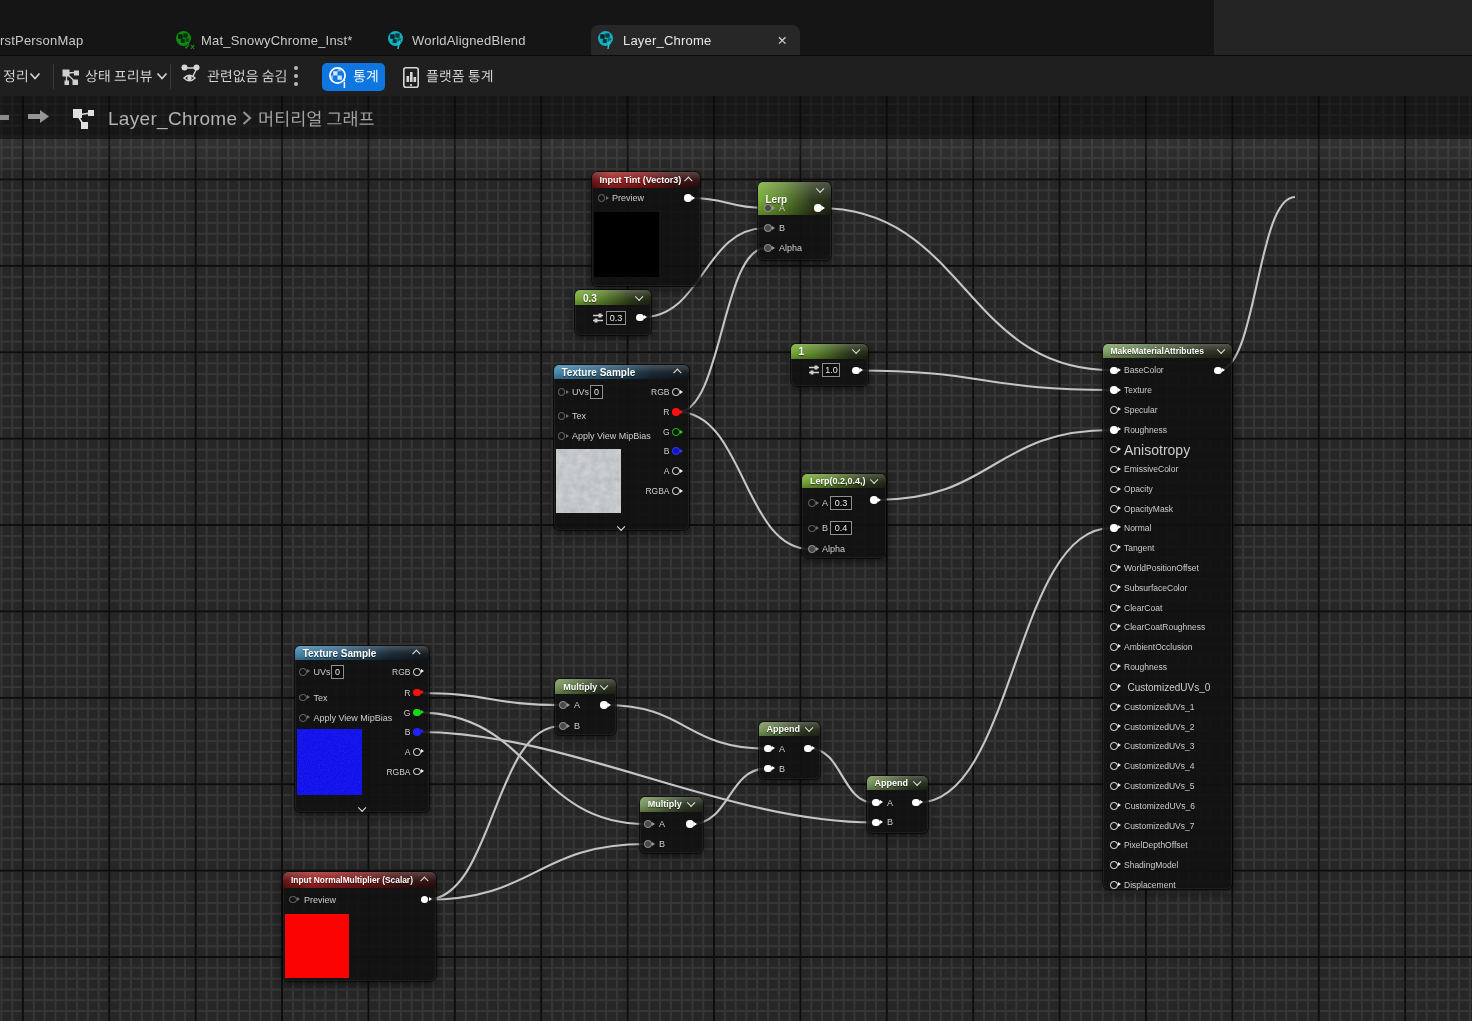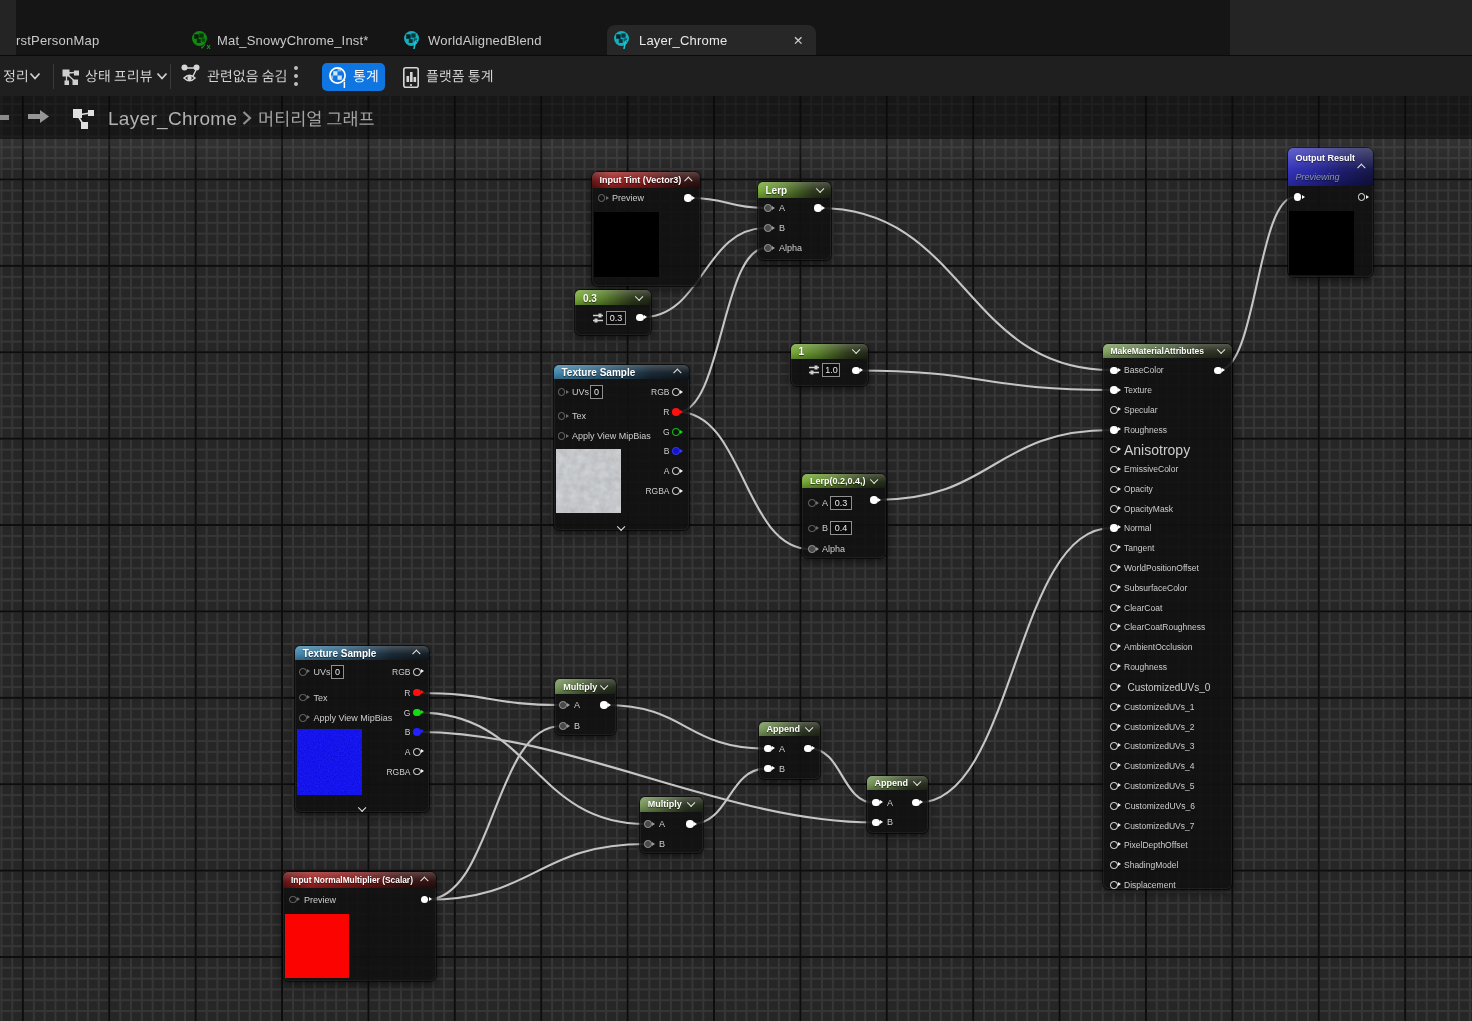--- a/index.html
+++ b/index.html
@@ -1,15 +1,15 @@
 <!DOCTYPE html>
 <html><head><meta charset="utf-8"><style>
 *{margin:0;padding:0;box-sizing:border-box}
 html,body{width:1472px;height:1021px;overflow:hidden;background:#242424;font-family:"Liberation Sans",sans-serif}
-#tabbar{position:absolute;left:16px;top:0;width:1214px;height:55px;background:#151515;will-change:transform}
+#tabbar{position:absolute;left:0;top:0;width:1214px;height:55px;background:#151515;will-change:transform}
 .tabtxt{position:absolute;font-size:13px;color:#c9c9c9;letter-spacing:.2px}
 #toolbar{position:absolute;left:0;top:55px;width:1472px;height:41px;background:#1f1f1f;border-top:1px solid #0a0a0a;will-change:transform}
 #graph{position:absolute;left:0;top:96px;width:1472px;height:925px;will-change:transform;
 background-image:
 linear-gradient(to right,#0d0d0d 0 2px,transparent 2px),
 linear-gradient(to bottom,#0d0d0d 0 2px,transparent 2px),
 linear-gradient(to right,#363636 0 1.6px,transparent 1.6px),
 linear-gradient(to bottom,#363636 0 1.6px,transparent 1.6px);
 background-size:86.4px 100%,100% 86.4px,10.8px 100%,100% 10.8px;
 background-position:21.9px 0,0 82.5px,22.1px 0,0 82.7px;
@@ -165,21 +165,21 @@
         <div class="chev chevu" style="right:9px;top:6.0px"></div>
       </div>
 <div class="pin" style="left:6.2px;top:22.8px;width:7.5px;height:7.5px;border:1.8px solid #6e6e6e"></div>
       <div class="parr" style="left:14.2px;top:24.0px;border-left:3.5px solid #6e6e6e"></div>
 <div class="plab" style="left:20.5px;top:26.5px;font-size:9px">Preview</div>
 <div class="pin" style="left:92.8px;top:22.8px;width:7.5px;height:7.5px;background:#fff"></div>
       <div class="parr" style="left:100.8px;top:24.0px;border-left:3.5px solid #ffffff"></div>
 <div style="position:absolute;left:2.0px;top:40.5px;width:65px;height:64.5px;background:#000"></div>
 </div>
 <div class="node" style="left:757.5px;top:86.0px;width:73.5px;height:78.0px">
-<div class="hdr" style="height:16px;background:linear-gradient(90deg,#75a833 0,#587f28 35%,#293517 75%,#1d2413 100%)">
+<div class="hdr" style="height:33px;background:linear-gradient(90deg,#75a833 0,#587f28 35%,#293517 75%,#1d2413 100%)">
         <div class="sheen"></div>
         <span style="font-size:10px">Lerp</span>
         <div class="chev chevd" style="right:9px;top:3.5px"></div>
       </div>
 <div class="pin" style="left:6.8px;top:22.2px;width:7.5px;height:7.5px;background:#4a4a4a;border:1.6px solid #9a9a9a"></div>
       <div class="parr" style="left:14.8px;top:23.5px;border-left:3.5px solid #9a9a9a"></div>
 <div class="plab" style="left:21.5px;top:26.0px;font-size:9px">A</div>
 <div class="pin" style="left:6.8px;top:42.2px;width:7.5px;height:7.5px;background:#4a4a4a;border:1.6px solid #9a9a9a"></div>
       <div class="parr" style="left:14.8px;top:43.5px;border-left:3.5px solid #9a9a9a"></div>
 <div class="plab" style="left:21.5px;top:46.0px;font-size:9px">B</div>
@@ -474,33 +474,20 @@
 <div class="plab" style="left:21.5px;top:500.8px;font-size:8.5px">PixelDepthOffset</div>
 <div class="pin" style="left:7.5px;top:517.0px;width:7.5px;height:7.5px;border:1.8px solid #f0f0f0"></div>
       <div class="parr" style="left:15.5px;top:518.3px;border-left:3.5px solid #f0f0f0"></div>
 <div class="plab" style="left:21.5px;top:520.8px;font-size:8.5px">ShadingModel</div>
 <div class="pin" style="left:7.5px;top:537.0px;width:7.5px;height:7.5px;border:1.8px solid #f0f0f0"></div>
       <div class="parr" style="left:15.5px;top:538.3px;border-left:3.5px solid #f0f0f0"></div>
 <div class="plab" style="left:21.5px;top:540.8px;font-size:8.5px">Displacement</div>
 <div class="pin" style="left:111.5px;top:22.4px;width:7.5px;height:7.5px;background:#fff"></div>
       <div class="parr" style="left:119.5px;top:23.6px;border-left:3.5px solid #ffffff"></div>
 </div>
-<div class="node" style="left:1287.5px;top:52.0px;width:85.5px;height:129.3px">
-<div class="hdr" style="height:38px;background:linear-gradient(90deg,#2f2fba 0,#24249e 30%,#17176a 65%,#111142 100%)">
-        <div class="sheen"></div>
-        <span style="top:10px;font-size:9px">Output Result</span>
-        <span style="top:29px;font-size:9px;font-weight:normal;font-style:italic;color:#8b96ac">Previewing</span>
-        <div class="chev chevu" style="right:9px;top:17px"></div>
-      </div>
-<div class="pin" style="left:6.2px;top:45.2px;width:7.5px;height:7.5px;background:#fff"></div>
-      <div class="parr" style="left:14.2px;top:46.5px;border-left:3.5px solid #ffffff"></div>
-<div class="pin" style="left:70.2px;top:45.2px;width:7.5px;height:7.5px;border:1.8px solid #f0f0f0"></div>
-      <div class="parr" style="left:78.2px;top:46.5px;border-left:3.5px solid #f0f0f0"></div>
-<div style="position:absolute;left:1.3px;top:62.9px;width:65.7px;height:64.2px;background:#000"></div>
-</div>
 <div id="crumbfade"></div>
 <div id="crumb">
 <div style="position:absolute;left:0;top:19px;width:9px;height:5px;background:#8a8a8a"></div>
 <svg style="position:absolute;left:28px;top:12px" width="22" height="17">
 <rect x="0" y="6" width="12" height="5" fill="#969696"></rect>
         <path d="M12 2 L21 8.5 L12 15 Z" fill="#969696"></path>
       </svg>
 <svg style="position:absolute;left:73px;top:13px" width="23" height="20">
 <path d="M5 6 L17 4 M5 7 L10 15" stroke="#e0e0e0" stroke-width="1.6"></path>
 <rect x="0" y="0" width="9" height="9" fill="#e0e0e0"></rect>

